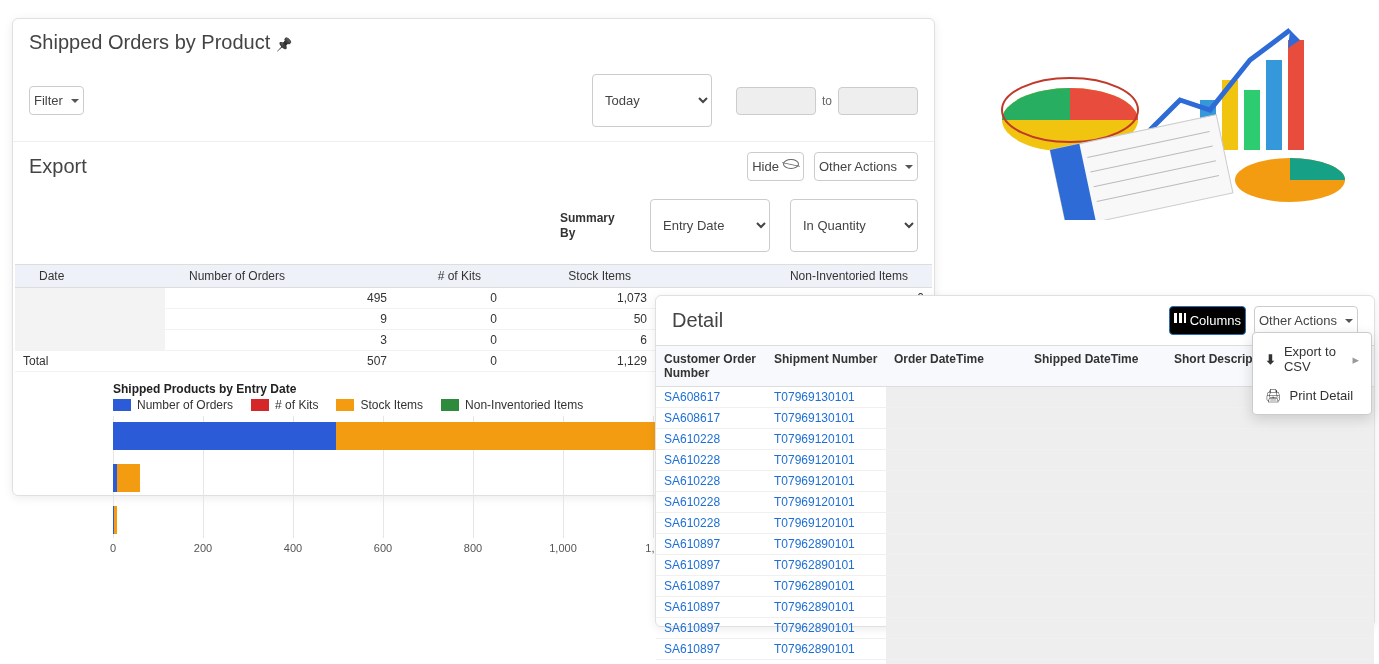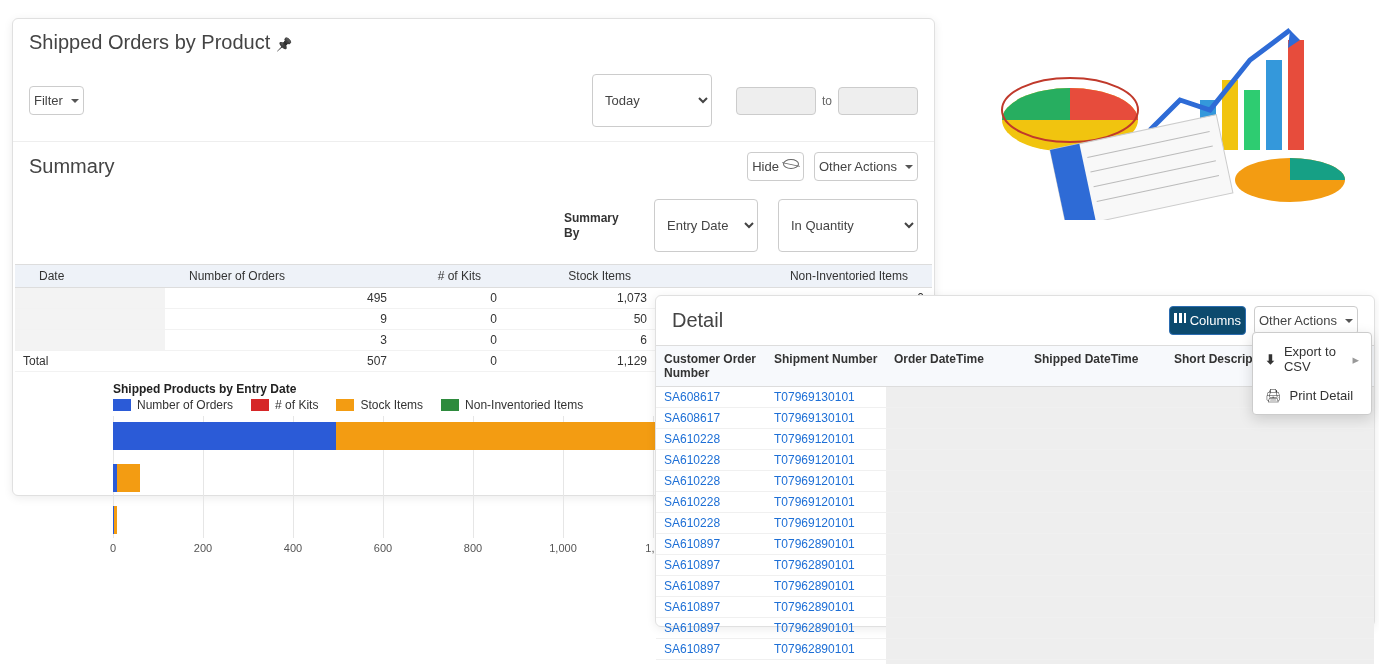--- a/index.html
+++ b/index.html
@@ -40,21 +40,21 @@
   .legend i{ width:18px; height:12px; display:inline-block;}
   .bars { position:relative; }
   .bar-row{ height:40px; position:relative; margin-bottom:2px;}
   .seg{ position:absolute; top:6px; height:28px;}
   .axis{ height:18px; position:relative; font-size:11px; color:#555;}
   .tick{ position:absolute; transform:translateX(-50%);}
   .plotline{position:absolute; top:0; bottom:18px; border-left:1px solid #e6e6e6;}
   
   #panel-detail{ left:655px; top:295px; width:720px; height:332px; z-index:5;}
   #panel-detail .hdr{ padding:10px 16px;}
-  .btn-primary{ background:#0c4a6e; color:#fff; border-color:#2b6cb0;}
+  .btn-primary{ background:#000000; color:#fff; border-color:#2b6cb0;}
   table.det{ width:100%; border-collapse:collapse; font-size:12px;}
   table.det th{ text-align:left; font-weight:600; color:#333; background:#f7f9fc; border-top:1px solid #ddd; border-bottom:1px solid #ddd; padding:6px 8px; vertical-align:top;}
   table.det td{ padding:3px 8px; border-bottom:1px solid #f0f0f0;}
   table.det td.link{ color:#1d6fd6;}
   table.det td.grey{ background:#eee; }
   table.det tr:nth-child(even) td.link{}
   
   #actions-menu{ position:absolute; left:1252px; top:332px; background:#fff; border:1px solid #ccc; border-radius:4px; box-shadow:0 4px 14px rgba(0,0,0,.15); z-index:20; width:120px; padding:4px 0;}
   #actions-menu div{ padding:7px 12px; font-size:13px; color:#333; display:flex; align-items:center; gap:8px; cursor:pointer;}
   
@@ -104,35 +104,35 @@
         <span class="caret"></span>
       </button>
     <div class="spacer"></div>
     <select class="select" style="width:120px"><option>Today</option></select>
     <div style="width:24px"></div>
     <div class="date-input"></div>
     <span class="mini-label">to</span>
     <div class="date-input"></div>
   </div>
   <div id="summary-bar">
-    <span class="title">Summary</span>
+    <span class="title">Export</span>
     <div class="spacer"></div>
     <button class="btn">
         <span>Hide</span> 
         <span class="eye"></span>
       </button>
     <button class="btn">
         <span>Other Actions</span>
         <span class="caret"></span>
       </button>
   </div>
   <div id="summary-by-row">
     <span class="lbl">Summary By</span>
-    <select class="select" style="width:104px"><option>Entry Date</option></select>
-    <select class="select" style="width:140px"><option>In Quantity</option></select>
+    <select class="select" style="width:120px"><option>Entry Date</option></select>
+    <select class="select" style="width:128px"><option>In Quantity</option></select>
   </div>
 
   <table class="sum">
     <thead>
         <tr id="sum-head">
           <th>Date</th>
           <th>Number of Orders</th>
           <th># of Kits</th>
           <th>Stock Items</th>
           <th>Non-Inventoried Items</th>

